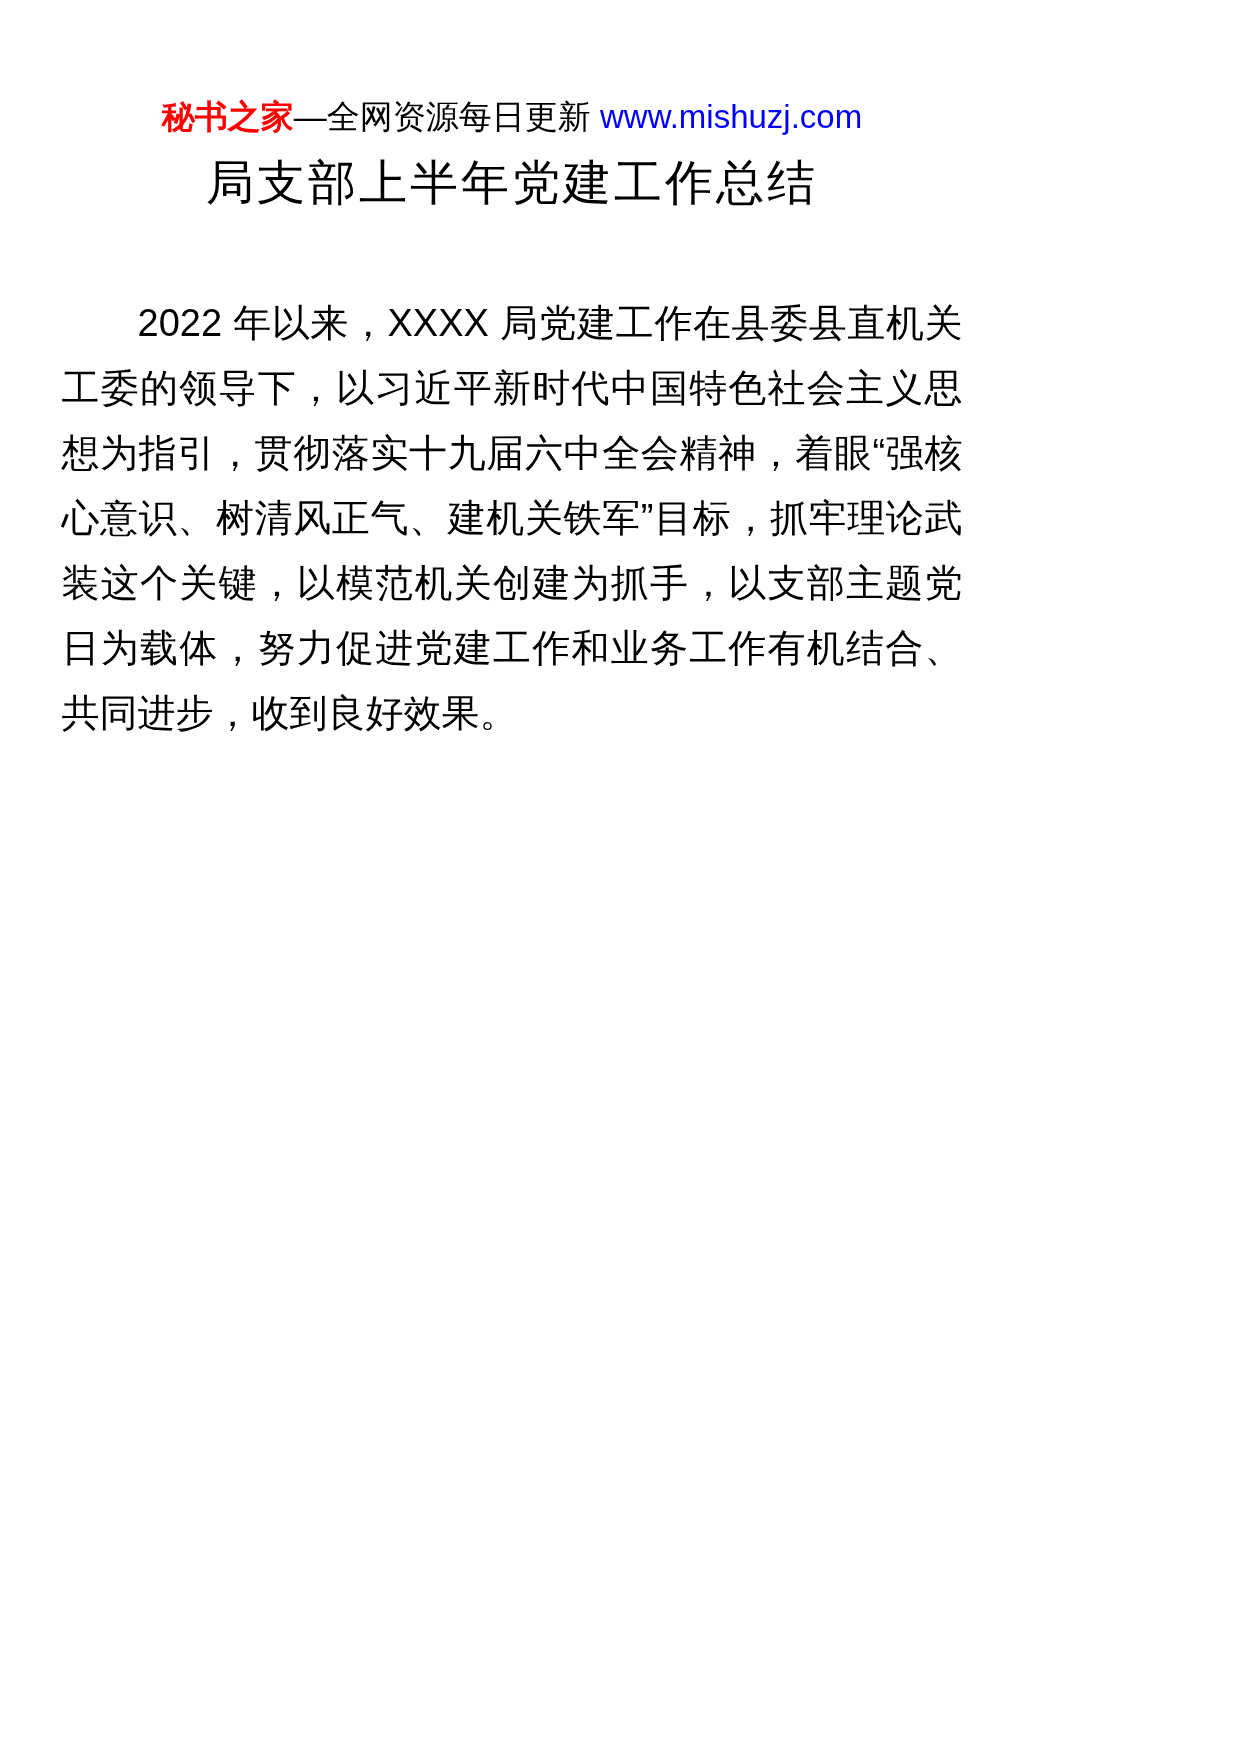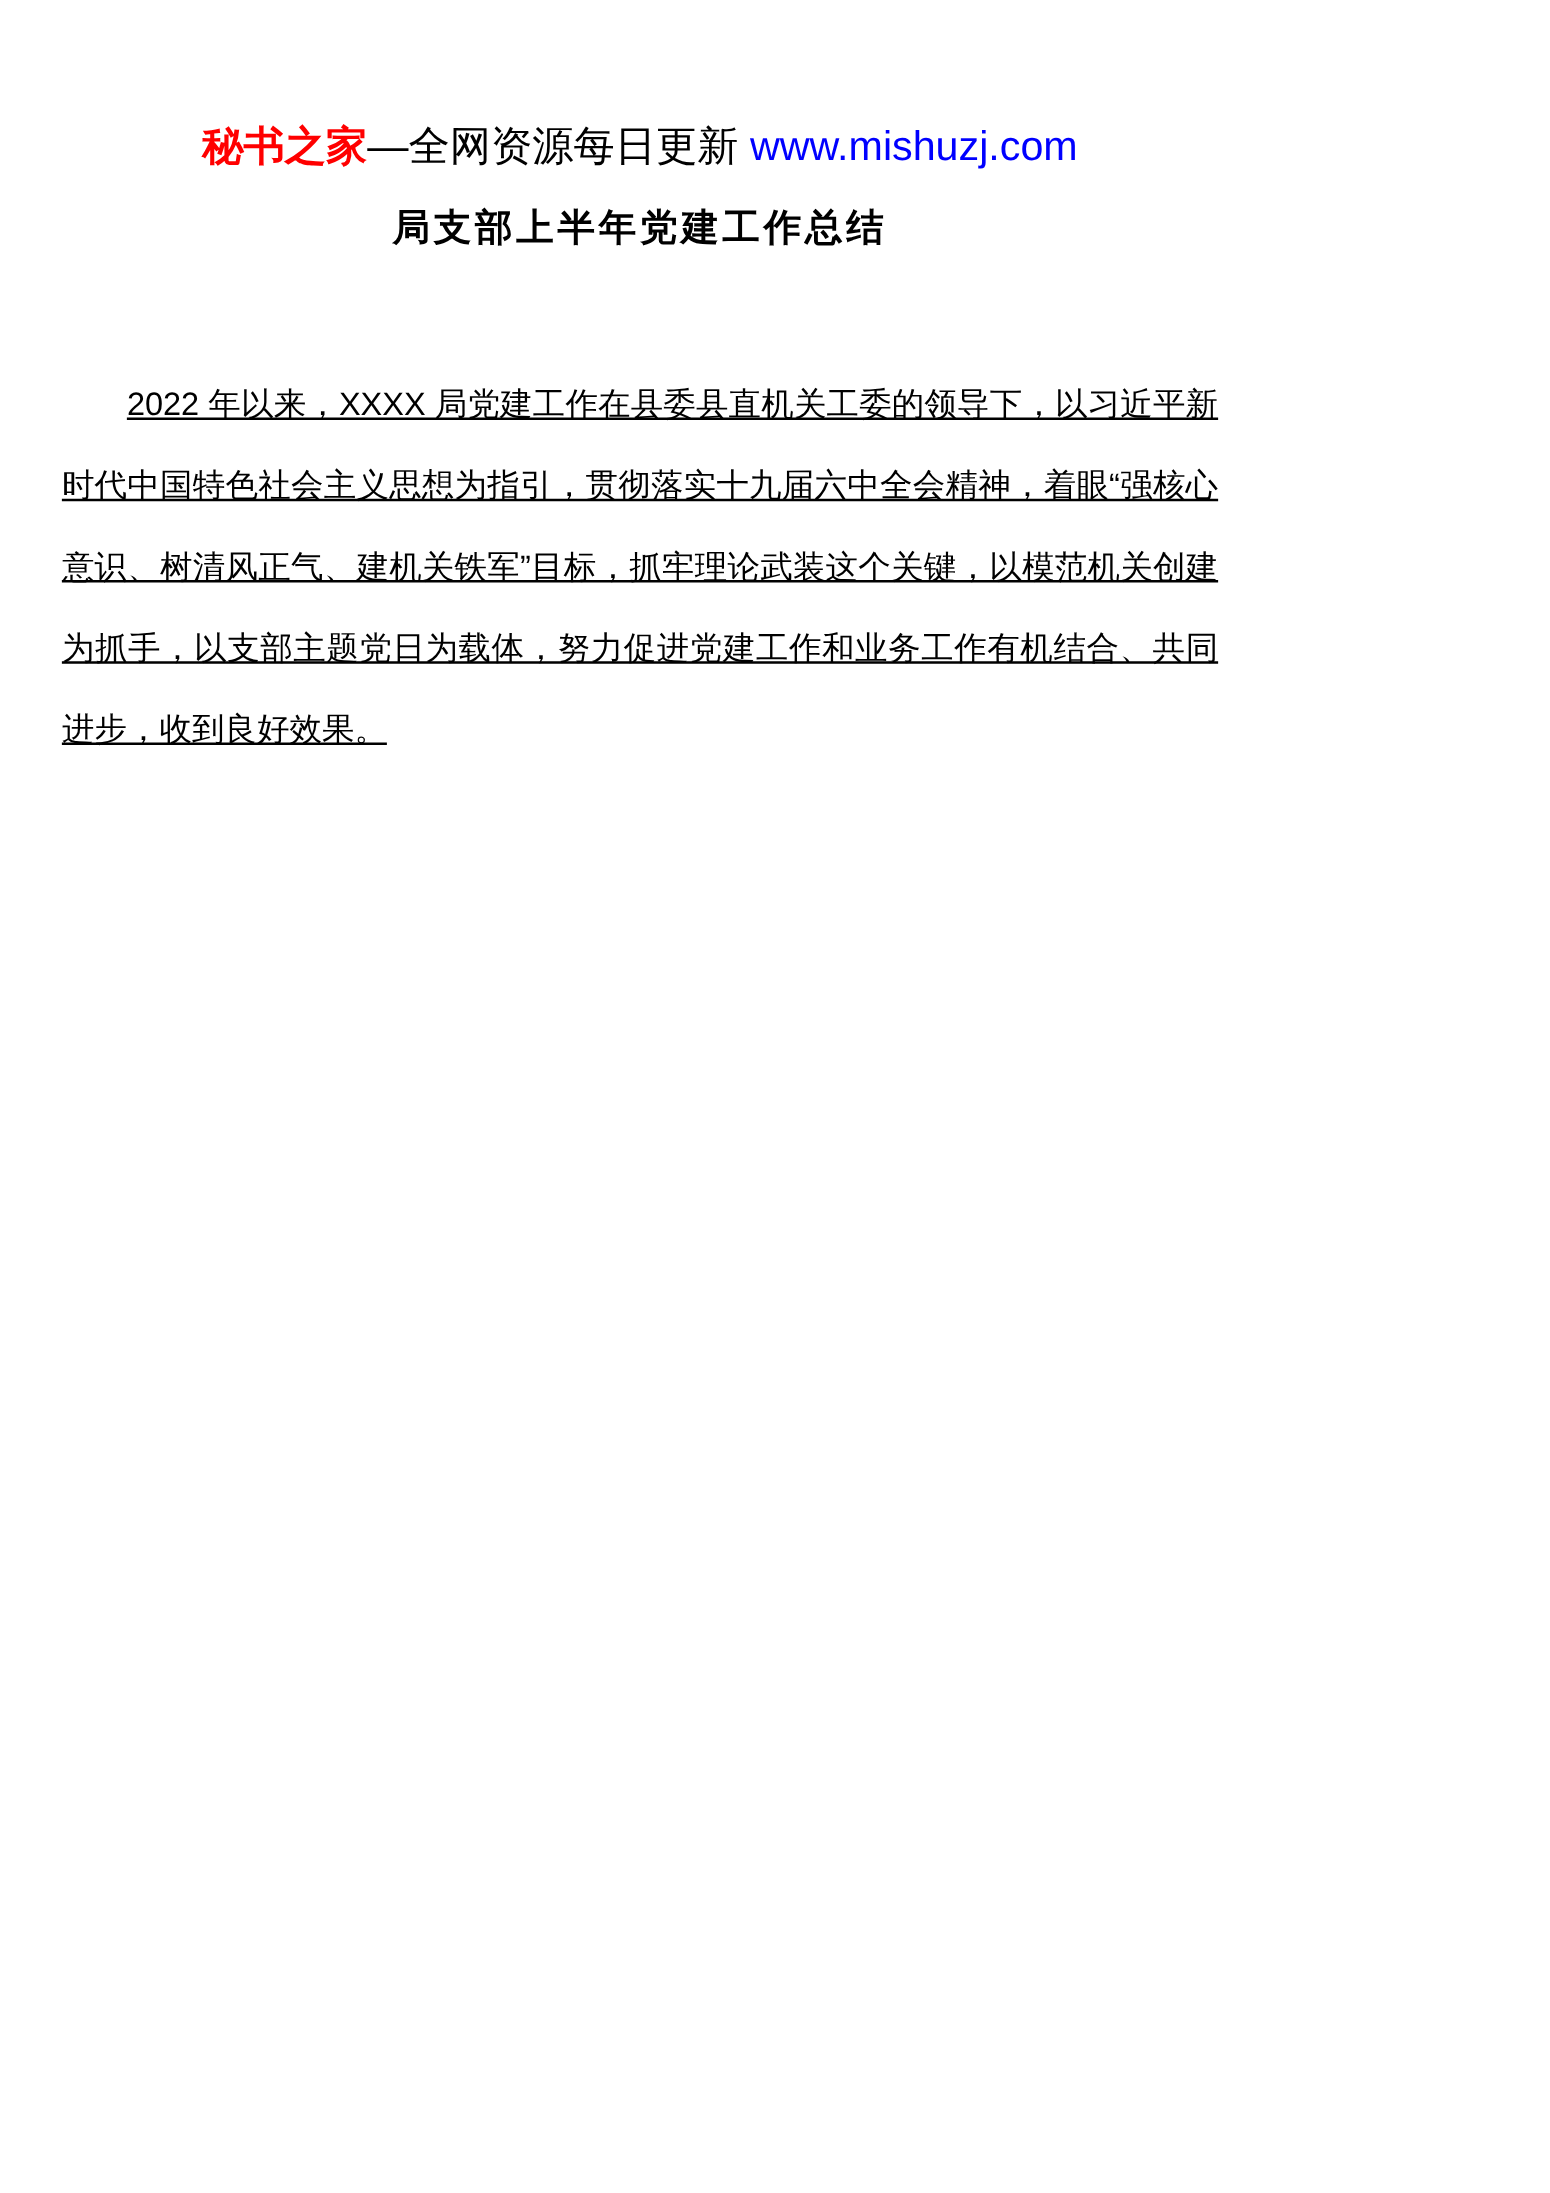--- a/index.html
+++ b/index.html
@@ -19,39 +19,38 @@
     font-size: 33px;
     line-height: 42px;
     white-space: nowrap;
   }
   .brand { font-weight: bold; color: #ff0000; }
   .tagline { color: #000000; }
   .url { color: #0000ff; }
   .title {
     margin: 12px 0 0 0;
     text-align: center;
-    font-size: 30px;
+    font-size: 48px;
     line-height: 66px;
-    font-weight: bold;
+    font-weight: normal;
     letter-spacing: 3px;
     font-family: "Liberation Sans", sans-serif;
   }
   .doc-body {
     width: 925px;
     margin: 75px auto 0 auto;
   }
   .para {
-    margin: 0;
-    font-size: 26px;
+    margin: 12px;
+    font-size: 38px;
     line-height: 65px;
     font-weight: 300;
     text-align: justify;
     text-indent: 2em;
     letter-spacing: 0;
-    text-decoration: underline;
   }
   .para.heading { font-weight: bold; }
 </style>
 </head>
 <body>
 
 <div class="page">
   <div class="header"><span class="brand" style="color: rgb(255, 0, 0);">秘书之家</span><span class="tagline" style="color: rgb(0, 0, 0);">—全网资源每日更新 </span><span class="url" style="color: rgb(0, 0, 255);">www.mishuzj.com</span></div>
   <h1 class="title">局支部上半年党建工作总结</h1>
   <div class="doc-body">

